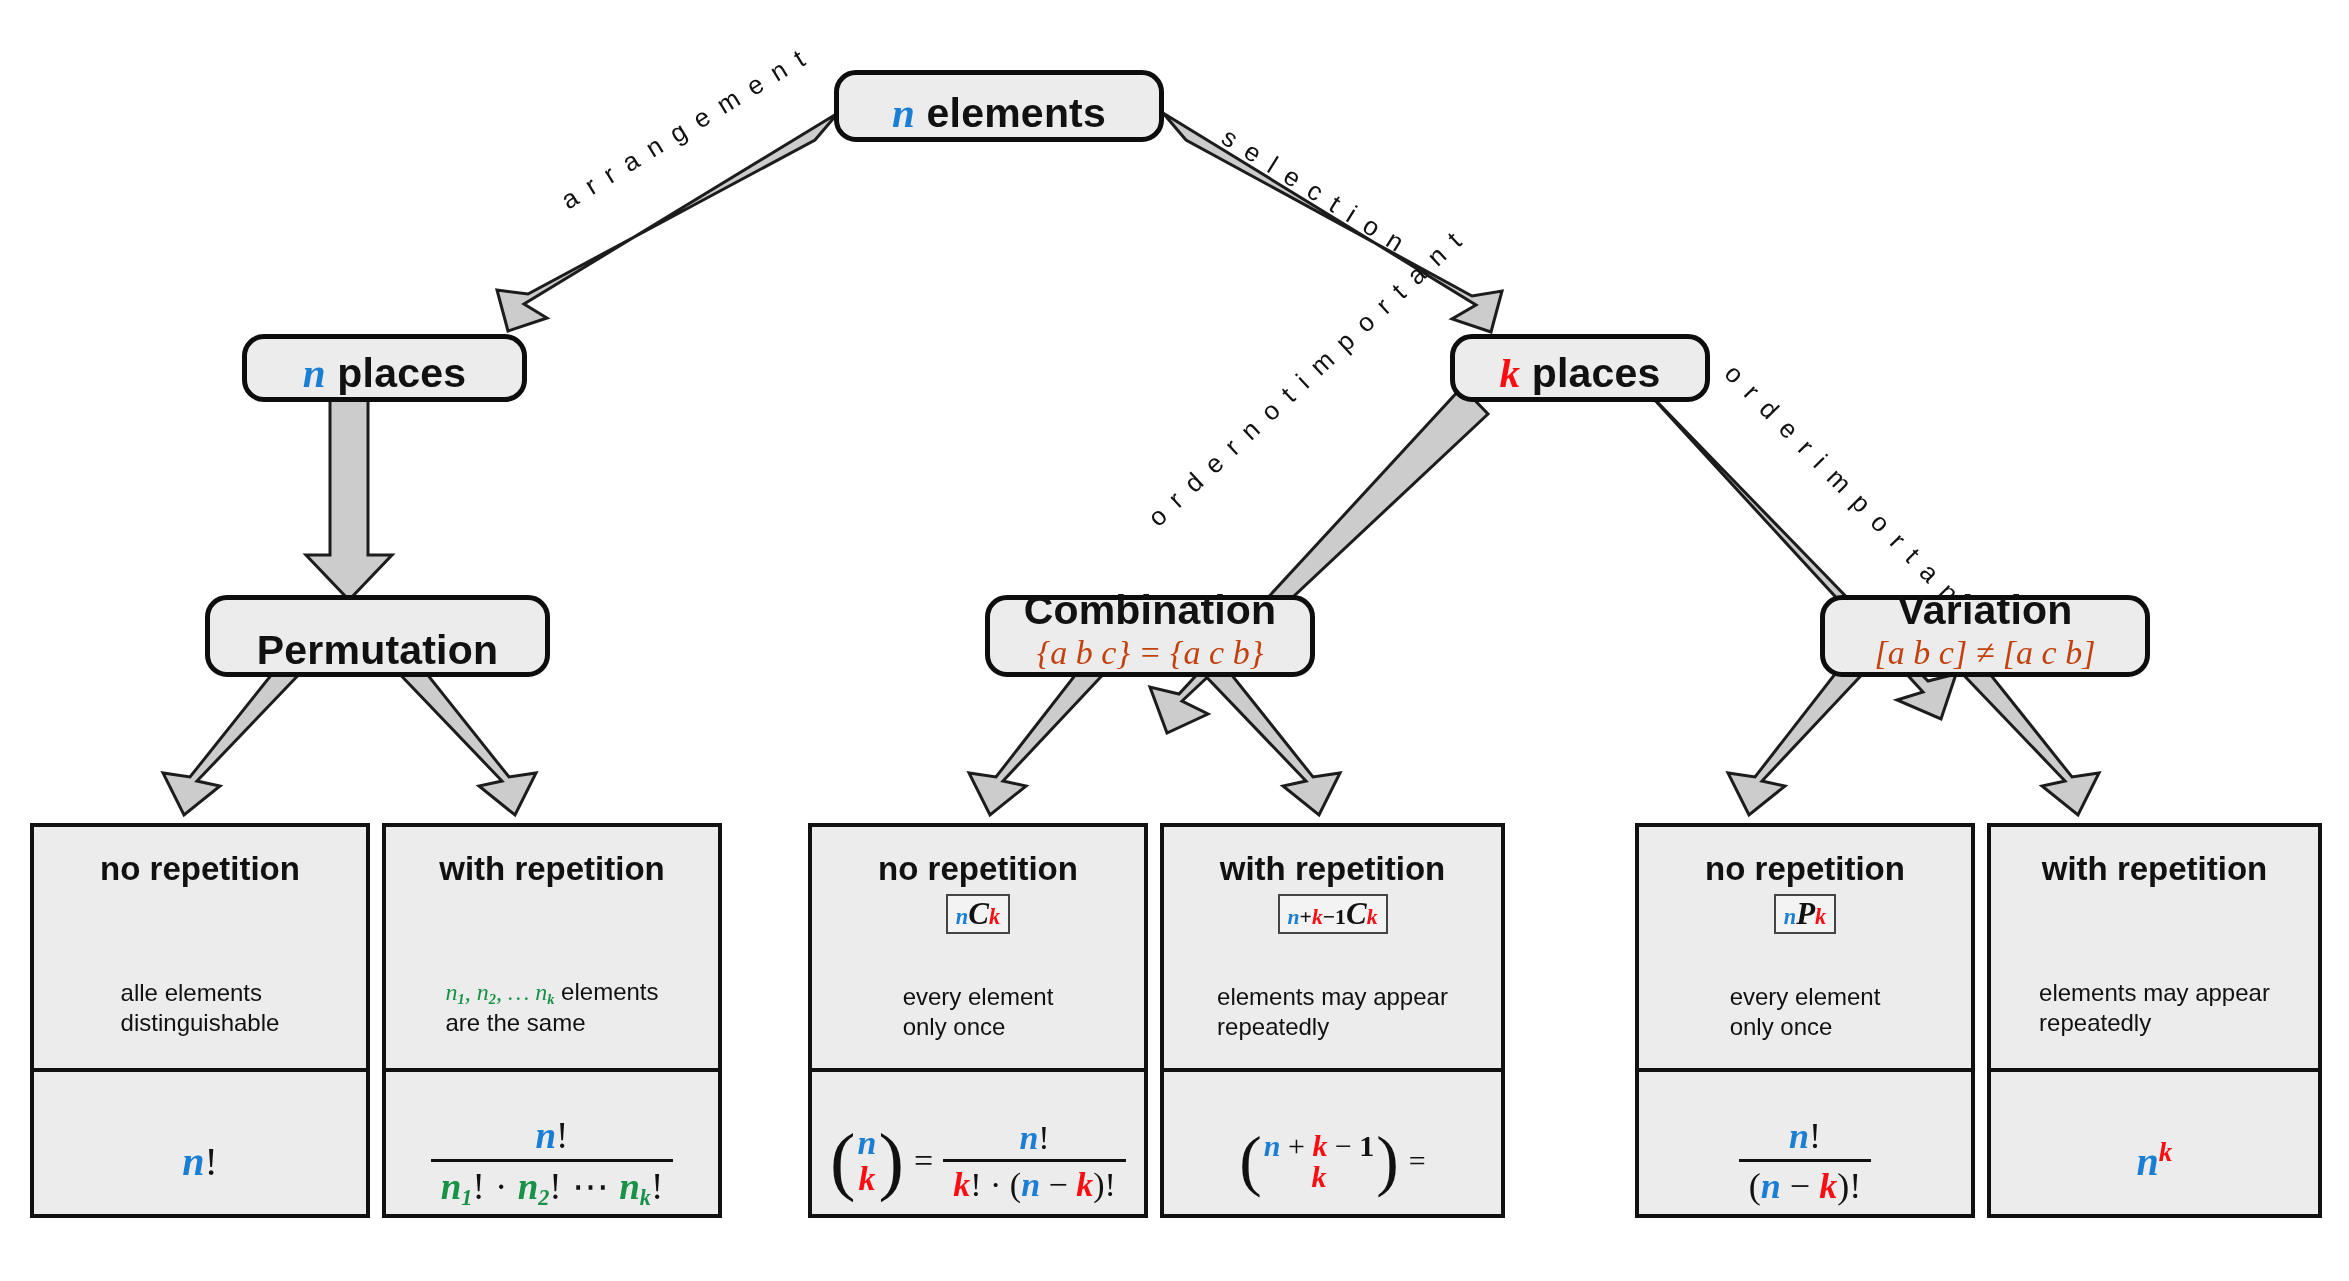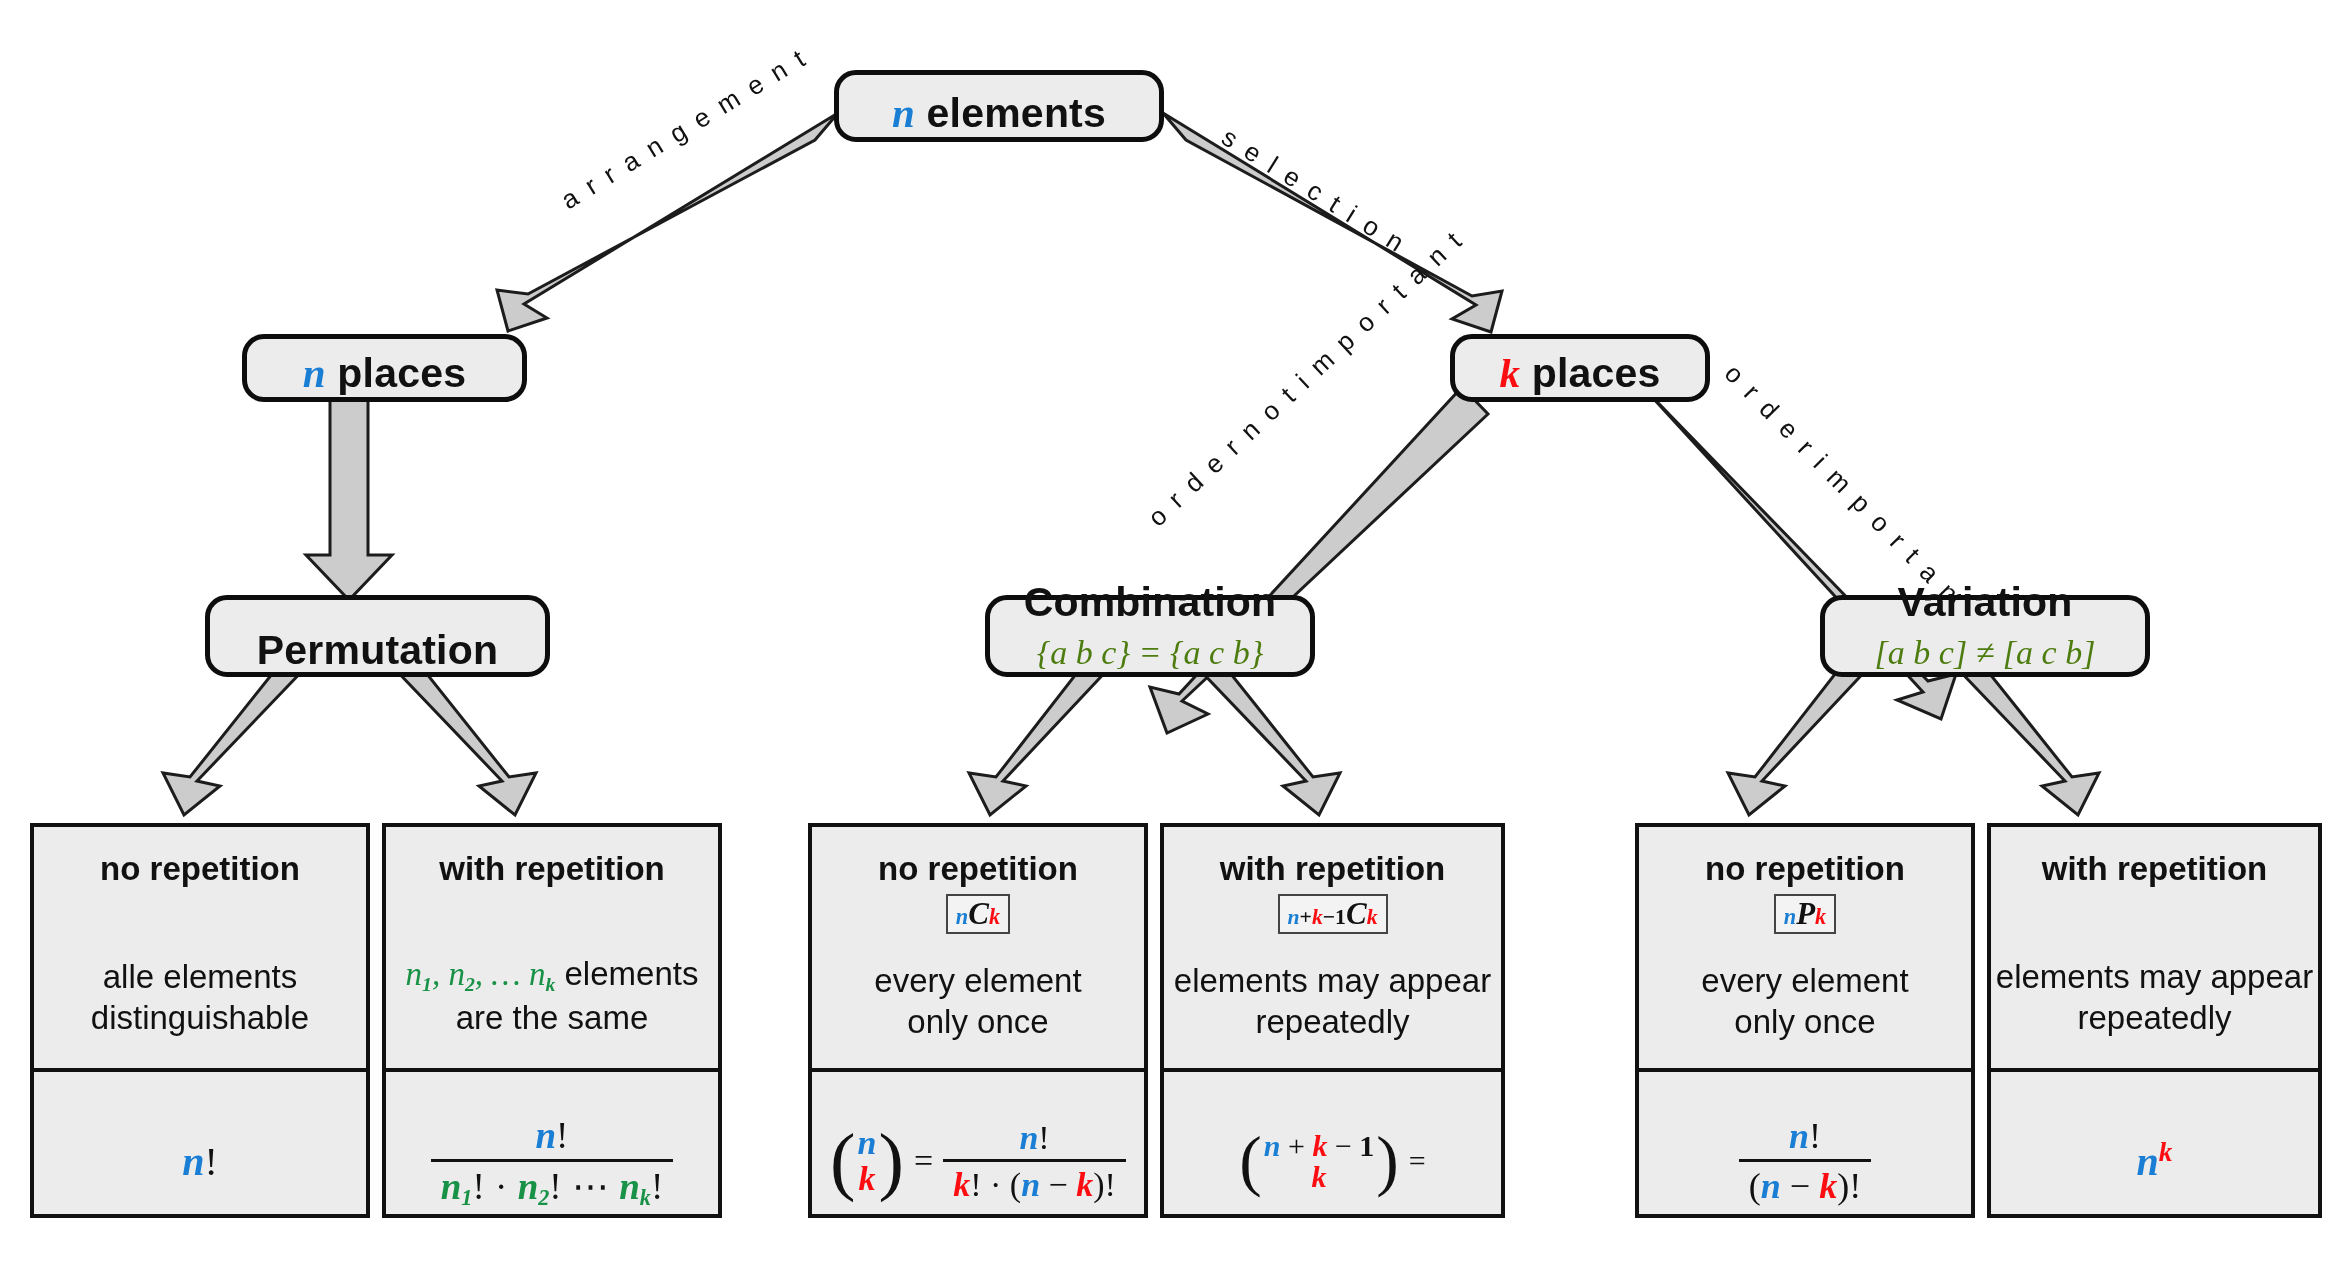--- a/index.html
+++ b/index.html
@@ -9,31 +9,31 @@
   svg#edges{position:absolute;left:0;top:0;width:2349px;height:1281px;pointer-events:none;}
 
   .node{position:absolute;background:#ececec;border:5px solid #0d0d0d;box-sizing:border-box;
         display:flex;flex-direction:column;align-items:center;justify-content:flex-end;}
   .rounded{border-radius:22px;}
   .node .title{font-weight:bold;color:#111111;letter-spacing:.2px;}
 
   .top-node .title{font-size:41px;}
   .place-node .title{font-size:41px;}
   .cat-node .title{font-size:41px;line-height:1.08;}
-  .cat-node .sub{font-size:34px;color:#4d7c0f;font-family:"Liberation Serif",serif;font-style:italic;margin-top:10px;}
+  .cat-node .sub{font-size:34px;color:#c2410c;font-family:"Liberation Serif",serif;font-style:italic;margin-top:2px;}
 
   .leaf{position:absolute;box-sizing:border-box;border:4px solid #111111;background:#ececec;
         display:flex;flex-direction:column;gap:36px;}
   .leaf .upper{flex:0 0 auto;height:245px;box-sizing:border-box;border-bottom:4px solid #111111;
         display:flex;flex-direction:column;align-items:center;padding-top:24px;}
   .leaf .lower{flex:1 1 auto;display:flex;align-items:center;justify-content:center;padding:6px 8px;}
   .leaf .hdr{font-size:33px;font-weight:bold;color:#111;text-align:center;line-height:1.12;}
   .leaf .symbol{margin-top:6px;border:2px solid #444;background:#f3f3f3;padding:2px 8px 3px 8px;
         font-family:"Liberation Serif",serif;font-weight:bold;font-size:31px;line-height:1;}
-  .leaf .desc{font-size:33px;color:#111;text-align:center;line-height:1.25;}
+  .leaf .desc{font-size:24px;color:#111;text-align:left;line-height:1.25;}
   .leaf .desc.withgap{margin-top:auto;margin-bottom:26px;}
   .leaf .desc.nosym{margin-top:auto;margin-bottom:30px;}
 
   
   .m{font-family:"Liberation Serif",serif;font-style:italic;font-weight:bold;}
   .mu{font-family:"Liberation Serif",serif;font-style:normal;}
   .blue{color:#1a7fd4;}
   .red{color:#fc0d12;}
   .green{color:#179246;}
   .blk{color:#111111;}

